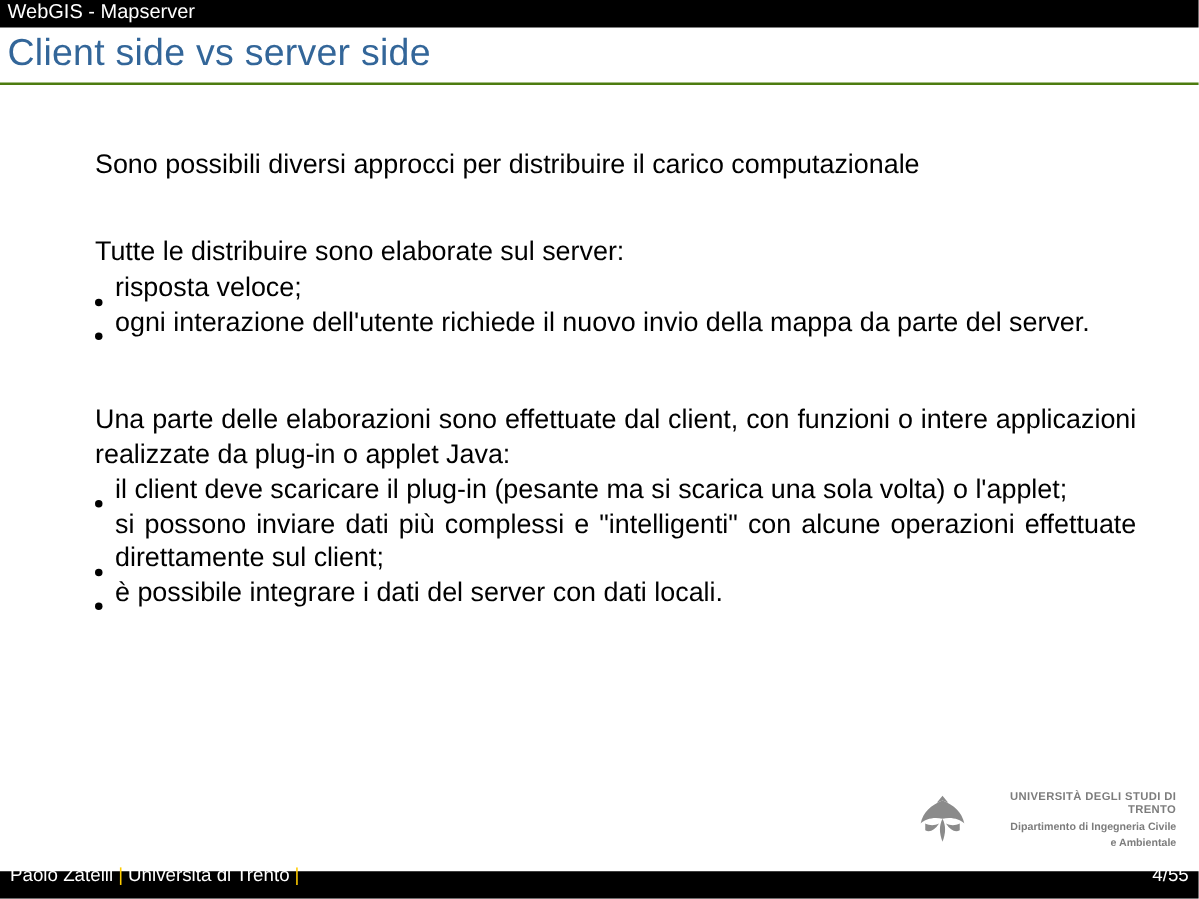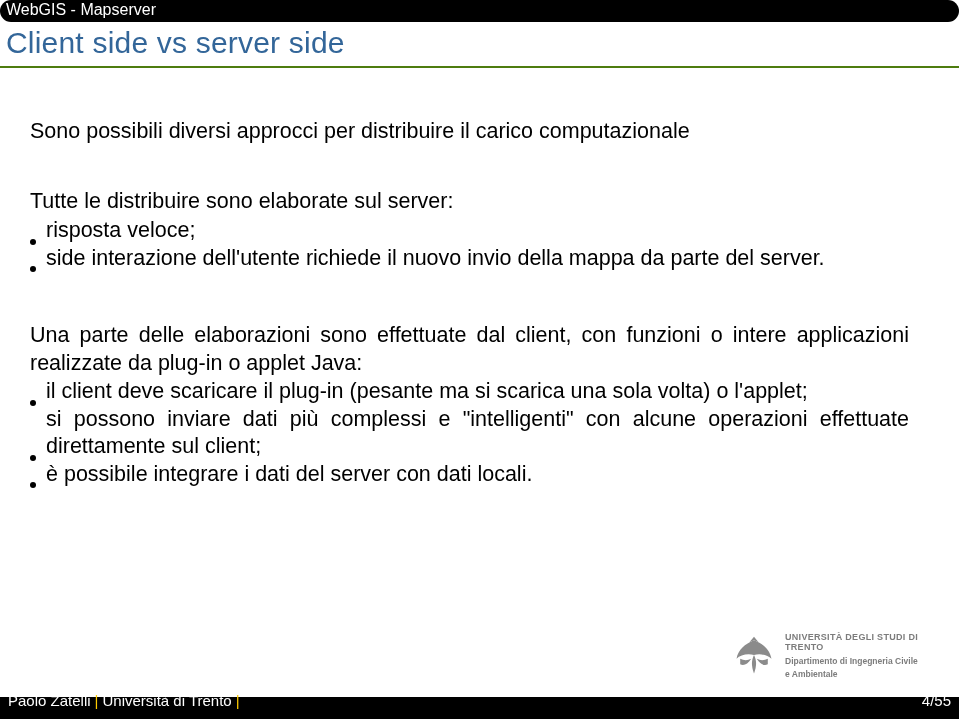--- a/index.html
+++ b/index.html
@@ -5,32 +5,31 @@
   * { box-sizing: border-box; margin: 0; padding: 0; }
   html, body { width: 959px; height: 719px; font-family: Arial, Helvetica, sans-serif; background: #fff; color: #000; }
   .slide { position: relative; width: 959px; height: 719px; }
   .topbar {
     width: 100%;
     background: #000;
     color: #fff;
     font-size: 16px;
     padding: 1px 6px 3px 6px;
     font-weight: 400;
-    border-radius: 11px;
   }
   .slide-title {
     color: #336699;
     font-size: 30px;
     font-weight: 400;
     padding: 4px 6px 6px 6px;
     border-bottom: 2px solid #4d7c0f;
     letter-spacing: 0.2px;
   }
   .content {
-    padding: 50px 50px 0 30px;
+    padding: 50px 50px 0 76px;
     font-size: 21.5px;
     line-height: 1.28;
   }
   .intro { margin-bottom: 42px; }
   .section-label { margin-bottom: 2px; }
   .bullets { list-style: none; padding: 0; margin: 0 0 50px 0; }
   .bullets.justify li .btxt { text-align: justify; }
   .bullets li {
     display: flex;
     align-items: flex-end;
@@ -50,21 +49,21 @@
     height: 50px;
     display: flex;
     align-items: center;
     gap: 8px;
     opacity: 0.85;
   }
   .logo-eagle {
     width: 46px; height: 46px; flex: 0 0 46px;
   }
   .logo-eagle svg { width: 100%; height: 100%; }
-  .logo-text { color: #666; font-size: 8.5px; line-height: 1.15; }
+  .logo-text { color: #666; font-size: 8.5px; line-height: 1.15; text-align: right; }
   .logo-text .uni { font-weight: 700; font-size: 9px; letter-spacing: 0.3px; }
   .logo-text .dept { font-weight: 700; margin-top: 4px; }
   .footer {
     position: absolute;
     left: 0; right: 0; bottom: 0;
     background: #000;
     color: #fff;
     font-size: 15px;
     display: flex;
     align-items: center;
@@ -92,21 +91,21 @@
     <p class="intro">Sono possibili diversi approcci per distribuire il carico computazionale</p>
 
     <p class="section-label">Tutte le distribuire sono elaborate sul server:</p>
     <ul class="bullets">
       <li>
         <span class="dot"></span>
         <span class="btxt">risposta veloce;</span>
       </li>
       <li>
         <span class="dot"></span>
-        <span class="btxt">side interazione dell'utente richiede il nuovo invio della mappa da parte del server.</span>
+        <span class="btxt">ogni interazione dell'utente richiede il nuovo invio della mappa da parte del server.</span>
       </li>
     </ul>
 
     <p class="section-label para-just">Una parte delle elaborazioni sono effettuate dal client, con funzioni o intere applicazioni realizzate da plug-in o applet Java:</p>
     <ul class="bullets justify">
       <li>
         <span class="dot"></span>
         <span class="btxt">il client deve scaricare il plug-in (pesante ma si scarica una sola volta) o l'applet;</span>
       </li>
       <li>

